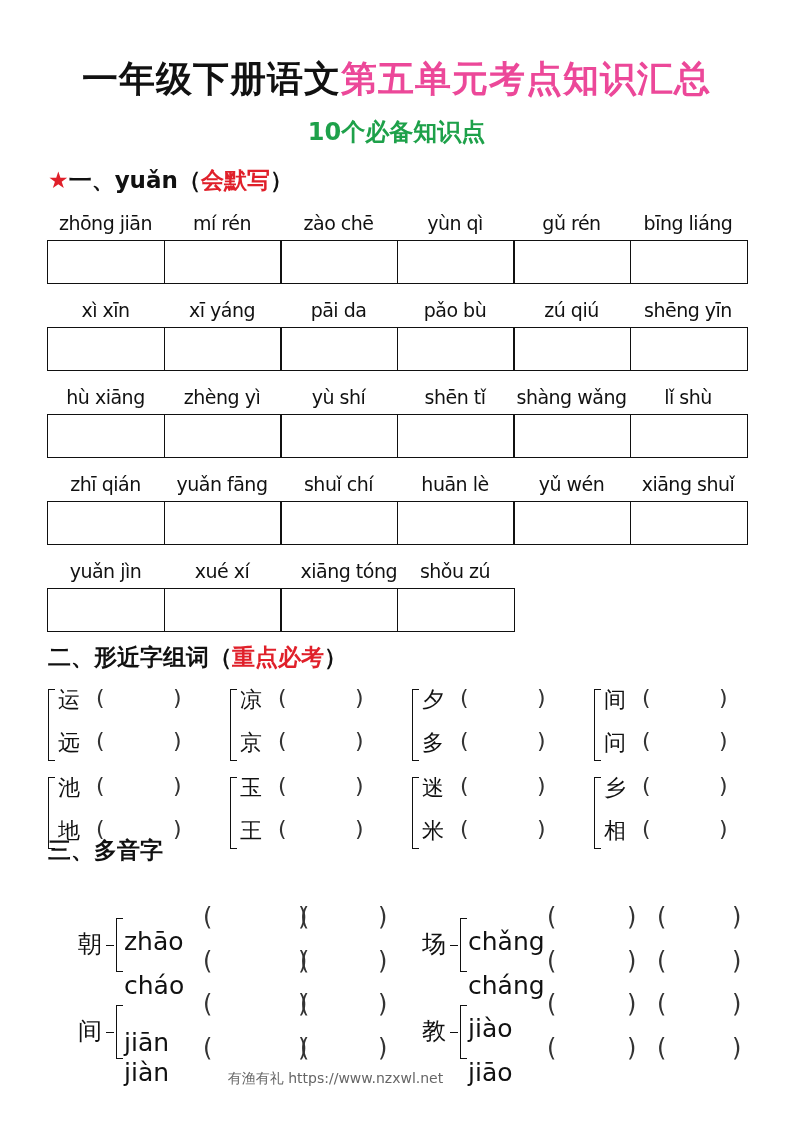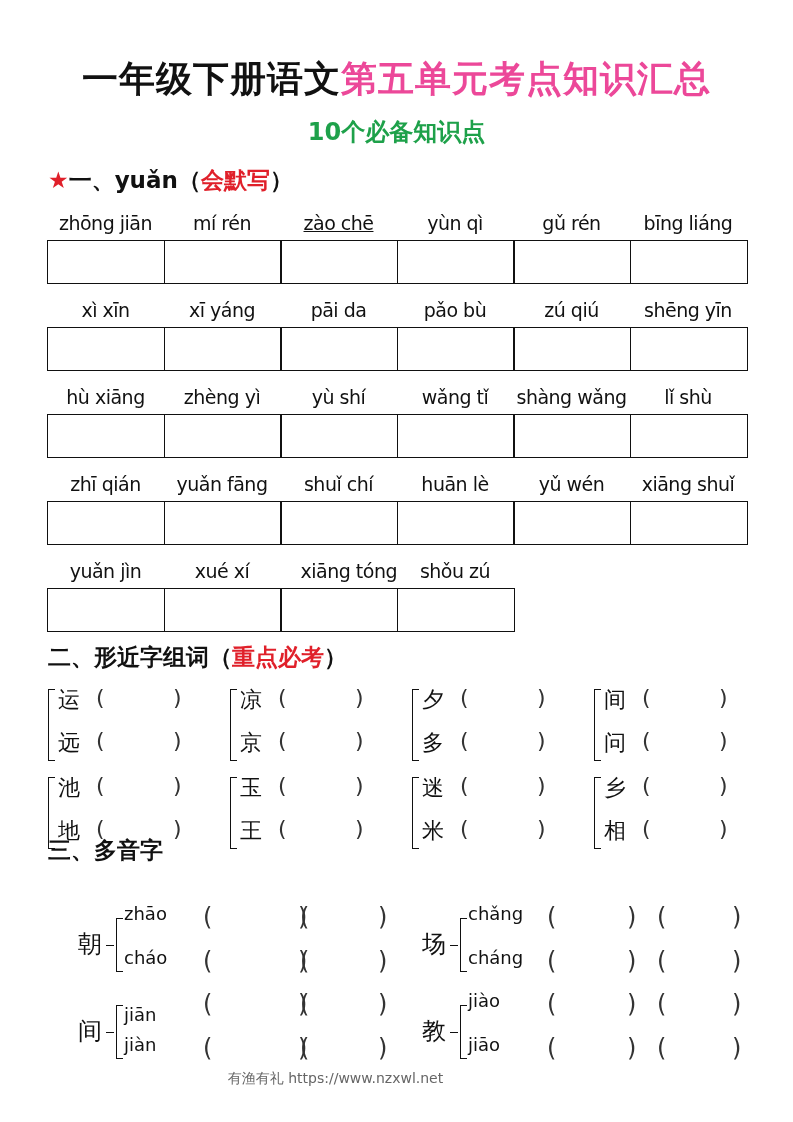--- a/index.html
+++ b/index.html
@@ -15,21 +15,21 @@
   .py { position:absolute; top:0; height:28px; width:117px; text-align:center; font-size:19px; font-family:"DejaVu Sans", sans-serif; white-space:nowrap; letter-spacing:-0.5px; }
   .box { position:absolute; top:28px; height:42px; width:116px; border:1.5px solid #111; box-sizing:content-box; }
   .pairs { position:absolute; left:48px; top:685px; width:720px; }
   .pair { position:absolute; width:180px; height:80px; }
   .bracket { position:absolute; left:0; top:4px; width:6px; height:70px; border:1.5px solid #111; border-right:none; }
   .pline { position:absolute; left:10px; font-size:22px; height:30px; line-height:30px; }
   .paren-l { position:absolute; left:48px; font-size:22px; color:#333; }
   .paren-r { position:absolute; left:125px; font-size:22px; color:#333; }
   .poly { position:absolute; }
   .poly .ch { position:absolute; font-size:24px; }
-  .poly .pyl { position:absolute; font-size:18px; }
+  .poly .pyl { position:absolute; font-size:25px;margin-top:24px; }
   .poly .par { position:absolute; font-size:24px; color:#333; }
   .poly .br { position:absolute; border:1.5px solid #111; border-right:none; width:6px; }
   .poly .tick { position:absolute; height:0; border-top:1.5px solid #111; width:8px; }
   .footer { position:absolute; top:1070px; left:0; width:671px; text-align:center; font-size:14px; color:#666; }
 </style>
 </head>
 <body>
 
 <div class="title"><span>一年级下册语文</span><span class="red">第五单元考点知识汇总</span></div>
 <div class="subtitle">10个必备知识点</div>
@@ -37,21 +37,21 @@
 <div class="sec" style="top:165px;">
   <span class="star">★</span><span>一、yuǎn（</span><span class="red">会默写</span><span>）</span>
 </div>
 
 <div class="grid" id="dictation" style="top:212px;">
     <div class="row">
       <div class="py" style="left: 0px;">zhōng jiān</div>
       <div class="box" style="left: 0px;"></div>
       <div class="py" style="left: 116.5px;">mí rén</div>
       <div class="box" style="left: 116.5px;"></div>
-      <div class="py" style="left: 233px; text-decoration: underline;">zào chē</div>
+      <div class="py" style="left: 233px;">zào chē</div>
       <div class="box" style="left: 233px;"></div>
       <div class="py" style="left: 349.5px;">yùn qì</div>
       <div class="box" style="left: 349.5px;"></div>
       <div class="py" style="left: 466px;">gǔ rén</div>
       <div class="box" style="left: 466px;"></div>
       <div class="py" style="left: 582.5px;">bīng liáng</div>
       <div class="box" style="left: 582.5px;"></div>
     </div>
     <div class="row">
       <div class="py" style="left: 0px;">xì xīn</div>
@@ -67,21 +67,21 @@
       <div class="py" style="left: 582.5px;">shēng yīn</div>
       <div class="box" style="left: 582.5px;"></div>
     </div>
     <div class="row">
       <div class="py" style="left: 0px;">hù xiāng</div>
       <div class="box" style="left: 0px;"></div>
       <div class="py" style="left: 116.5px;">zhèng yì</div>
       <div class="box" style="left: 116.5px;"></div>
       <div class="py" style="left: 233px;">yù shí</div>
       <div class="box" style="left: 233px;"></div>
-      <div class="py" style="left: 349.5px;">wǎng tǐ</div>
+      <div class="py" style="left: 349.5px;">shēn tǐ</div>
       <div class="box" style="left: 349.5px;"></div>
       <div class="py" style="left: 466px;">shàng wǎng</div>
       <div class="box" style="left: 466px;"></div>
       <div class="py" style="left: 582.5px;">lǐ shù</div>
       <div class="box" style="left: 582.5px;"></div>
     </div>
     <div class="row">
       <div class="py" style="left: 0px;">zhī qián</div>
       <div class="box" style="left: 0px;"></div>
       <div class="py" style="left: 116.5px;">yuǎn fāng</div>

